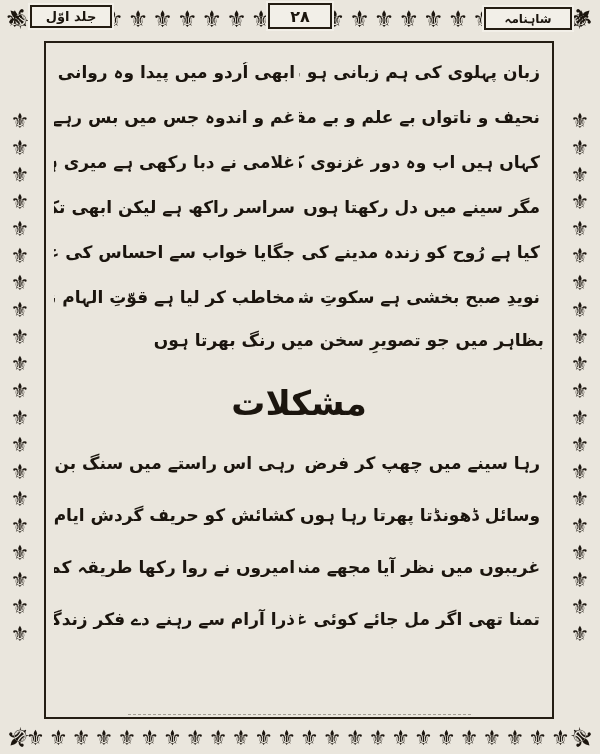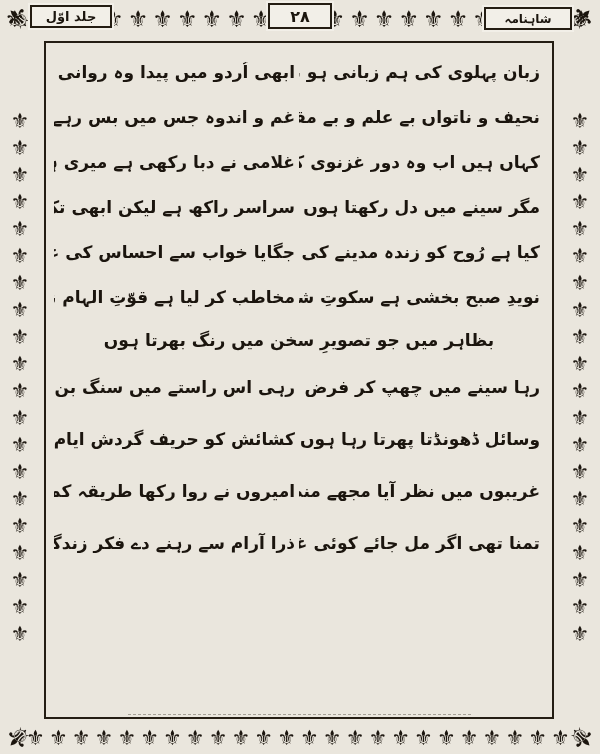--- a/index.html
+++ b/index.html
@@ -76,21 +76,21 @@
   .poem2 .couplet-row{height:52px;}
   .hemi{
     flex:1 1 50%;
     text-align:center;
     font-size:17px;font-weight:bold;
     white-space:nowrap;overflow:hidden;
     padding:0 4px;
   }
   .center-line{
     height:42px;line-height:42px;flex:0 0 auto;
-    text-align:center;font-size:17px;font-weight:bold;
+    text-align:right;font-size:17px;font-weight:bold;
     white-space:nowrap;overflow:hidden;
   }
   .section-heading{
     flex:0 0 auto;
     margin:22px 0 14px 0;
     text-align:center;
     font-size:34px;font-weight:bold;
     letter-spacing:1px;
   }
   .scan-rule{
@@ -143,20 +143,21 @@
         <div class="hemi">کیا ہے رُوح کو زندہ مدینے کی ہواؤں نے</div>
         <div class="hemi">جگایا خواب سے احساس کی غیبی نداؤں نے</div>
       </div>
       <div class="couplet-row">
         <div class="hemi">نویدِ صبح بخشی ہے سکوتِ شام نے مجھ کو</div>
         <div class="hemi">مخاطب کر لیا ہے قوّتِ الہام نے مجھ کو</div>
       </div>
       <div class="center-line">بظاہر میں جو تصویرِ سخن میں رنگ بھرتا ہوں</div>
     </div>
 
+    <div class="section-heading">مشکلات</div>
 
     <div class="poem2">
       <div class="couplet-row">
         <div class="hemi">رہا سینے میں چھپ کر فرض کا احساس برسوں تک</div>
         <div class="hemi">رہی اس راستے میں سنگ بن کر پاس برسوں تک</div>
       </div>
       <div class="couplet-row">
         <div class="hemi">وسائل ڈھونڈتا پھرتا رہا ہوں کام کرنے کے</div>
         <div class="hemi">کشائش کو حریف گردشِ ایام کرنے کے</div>
       </div>

